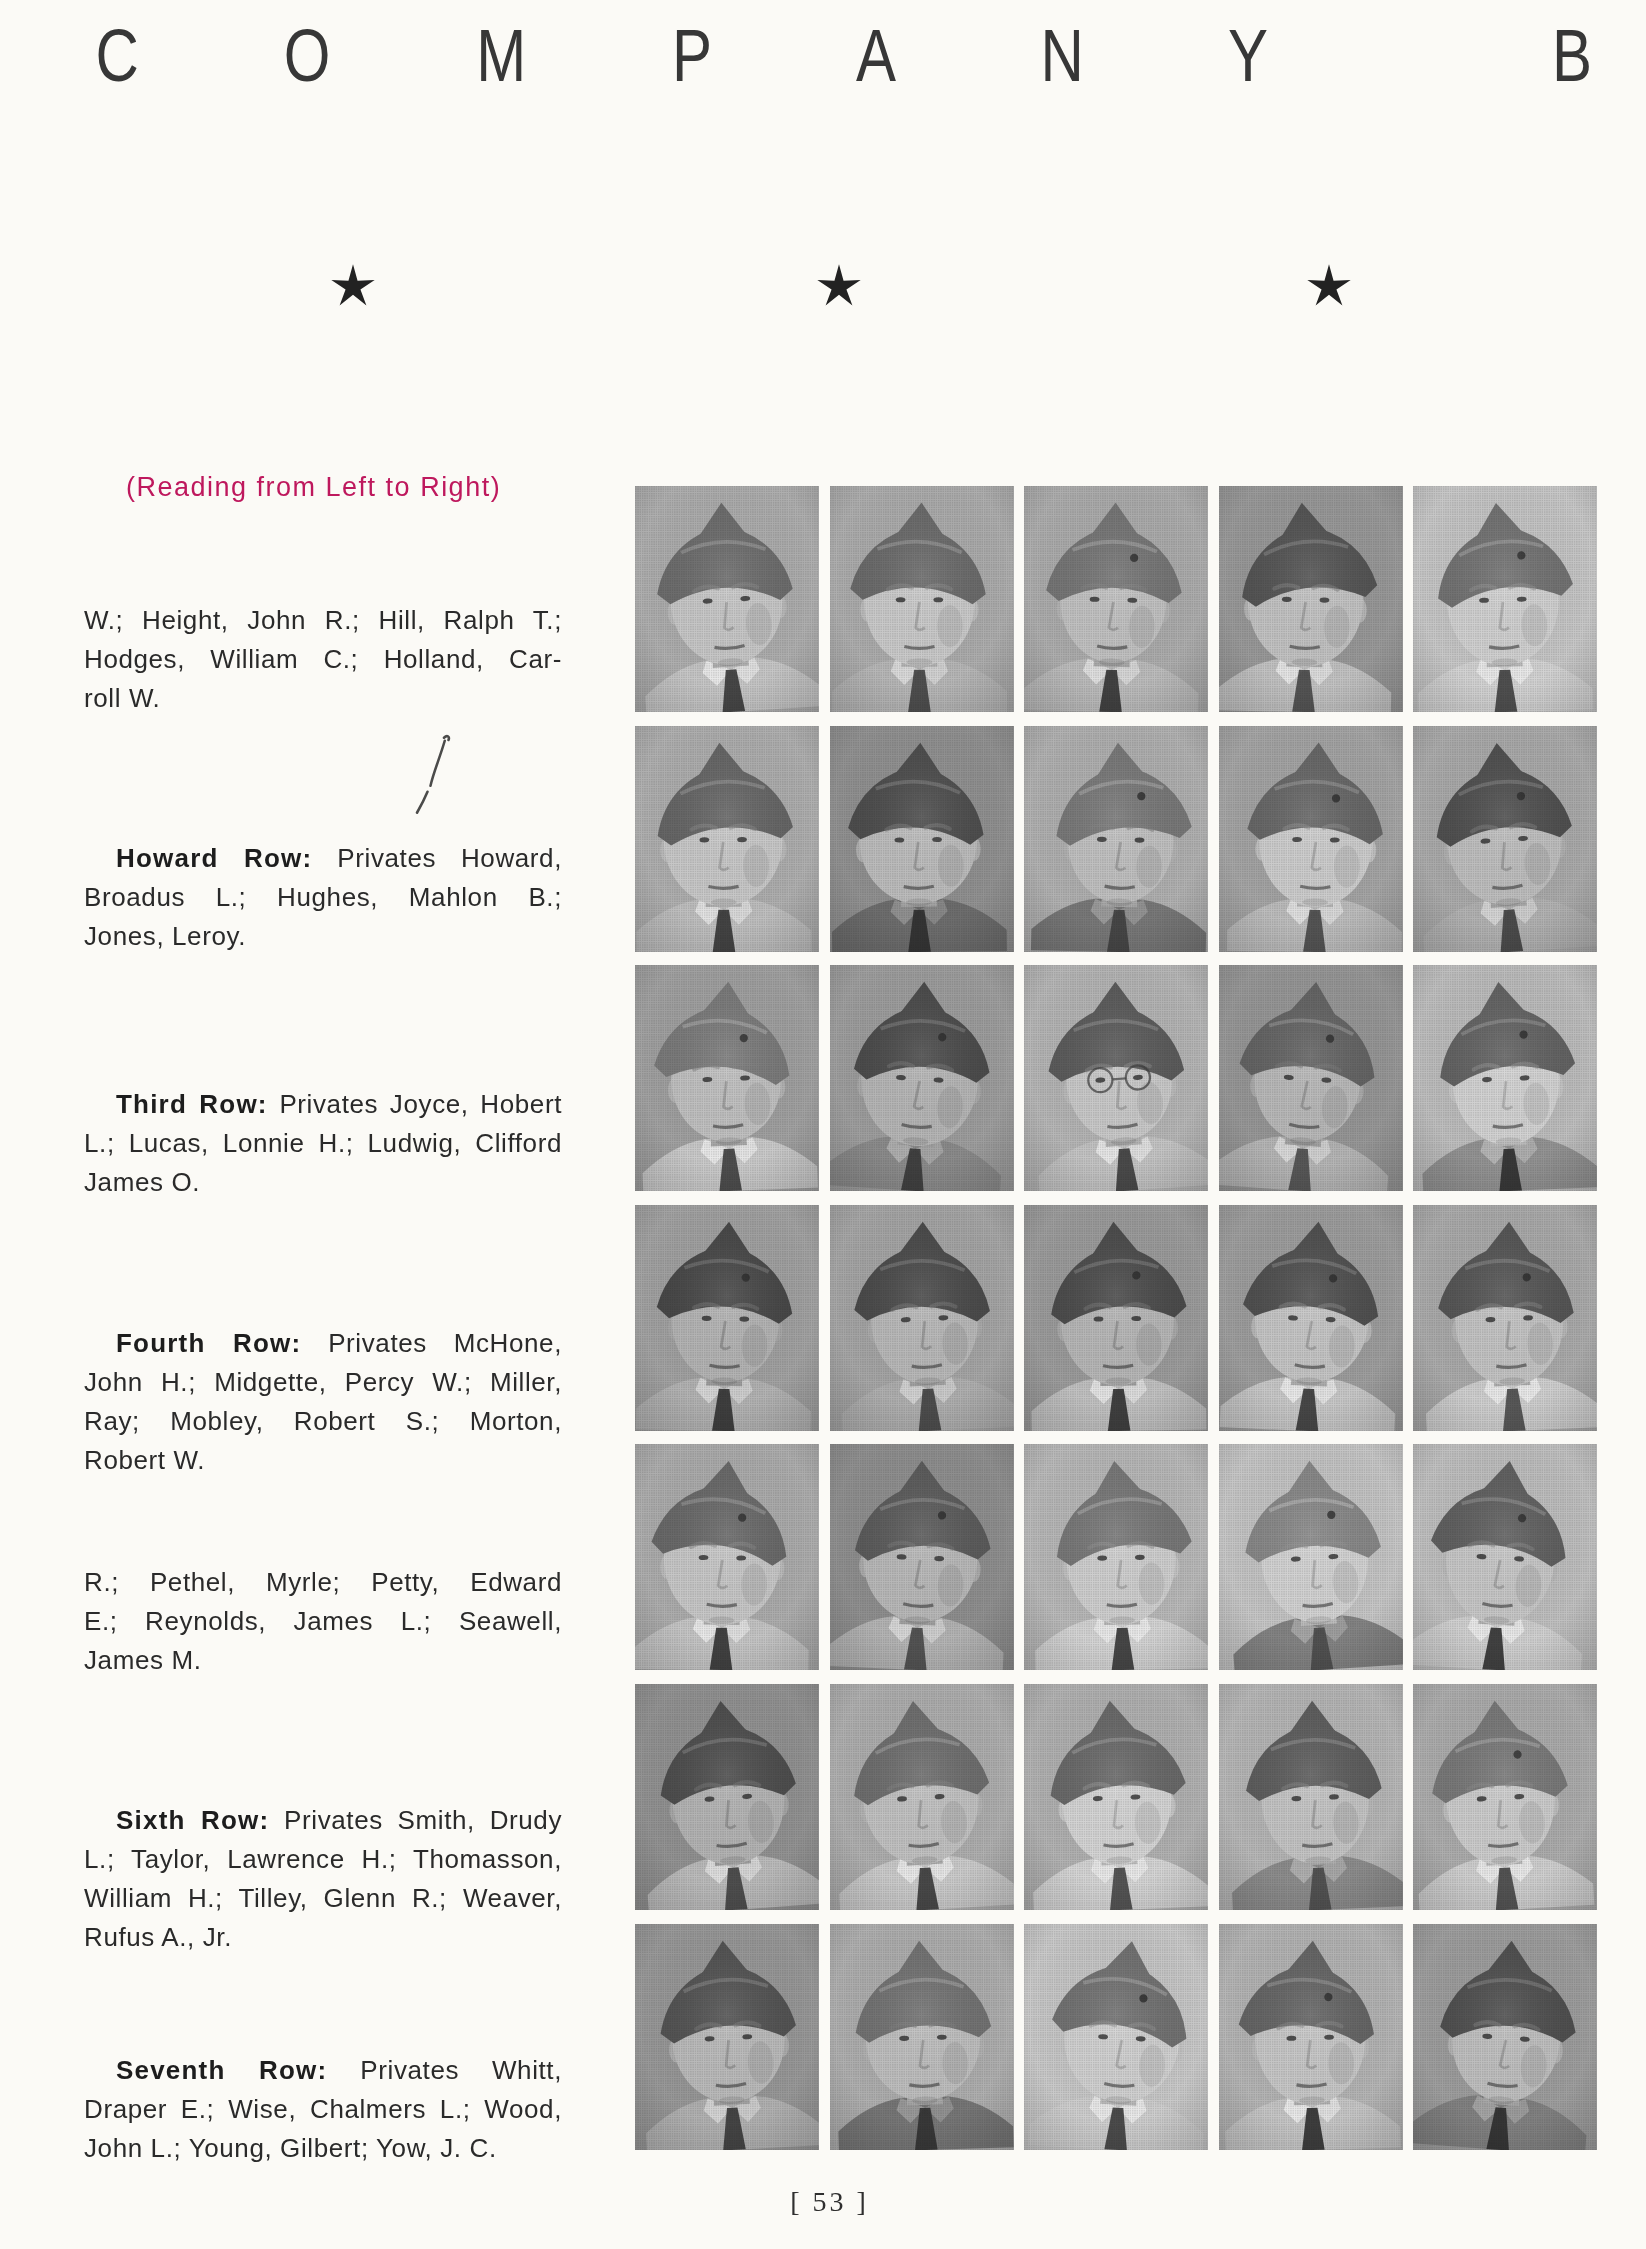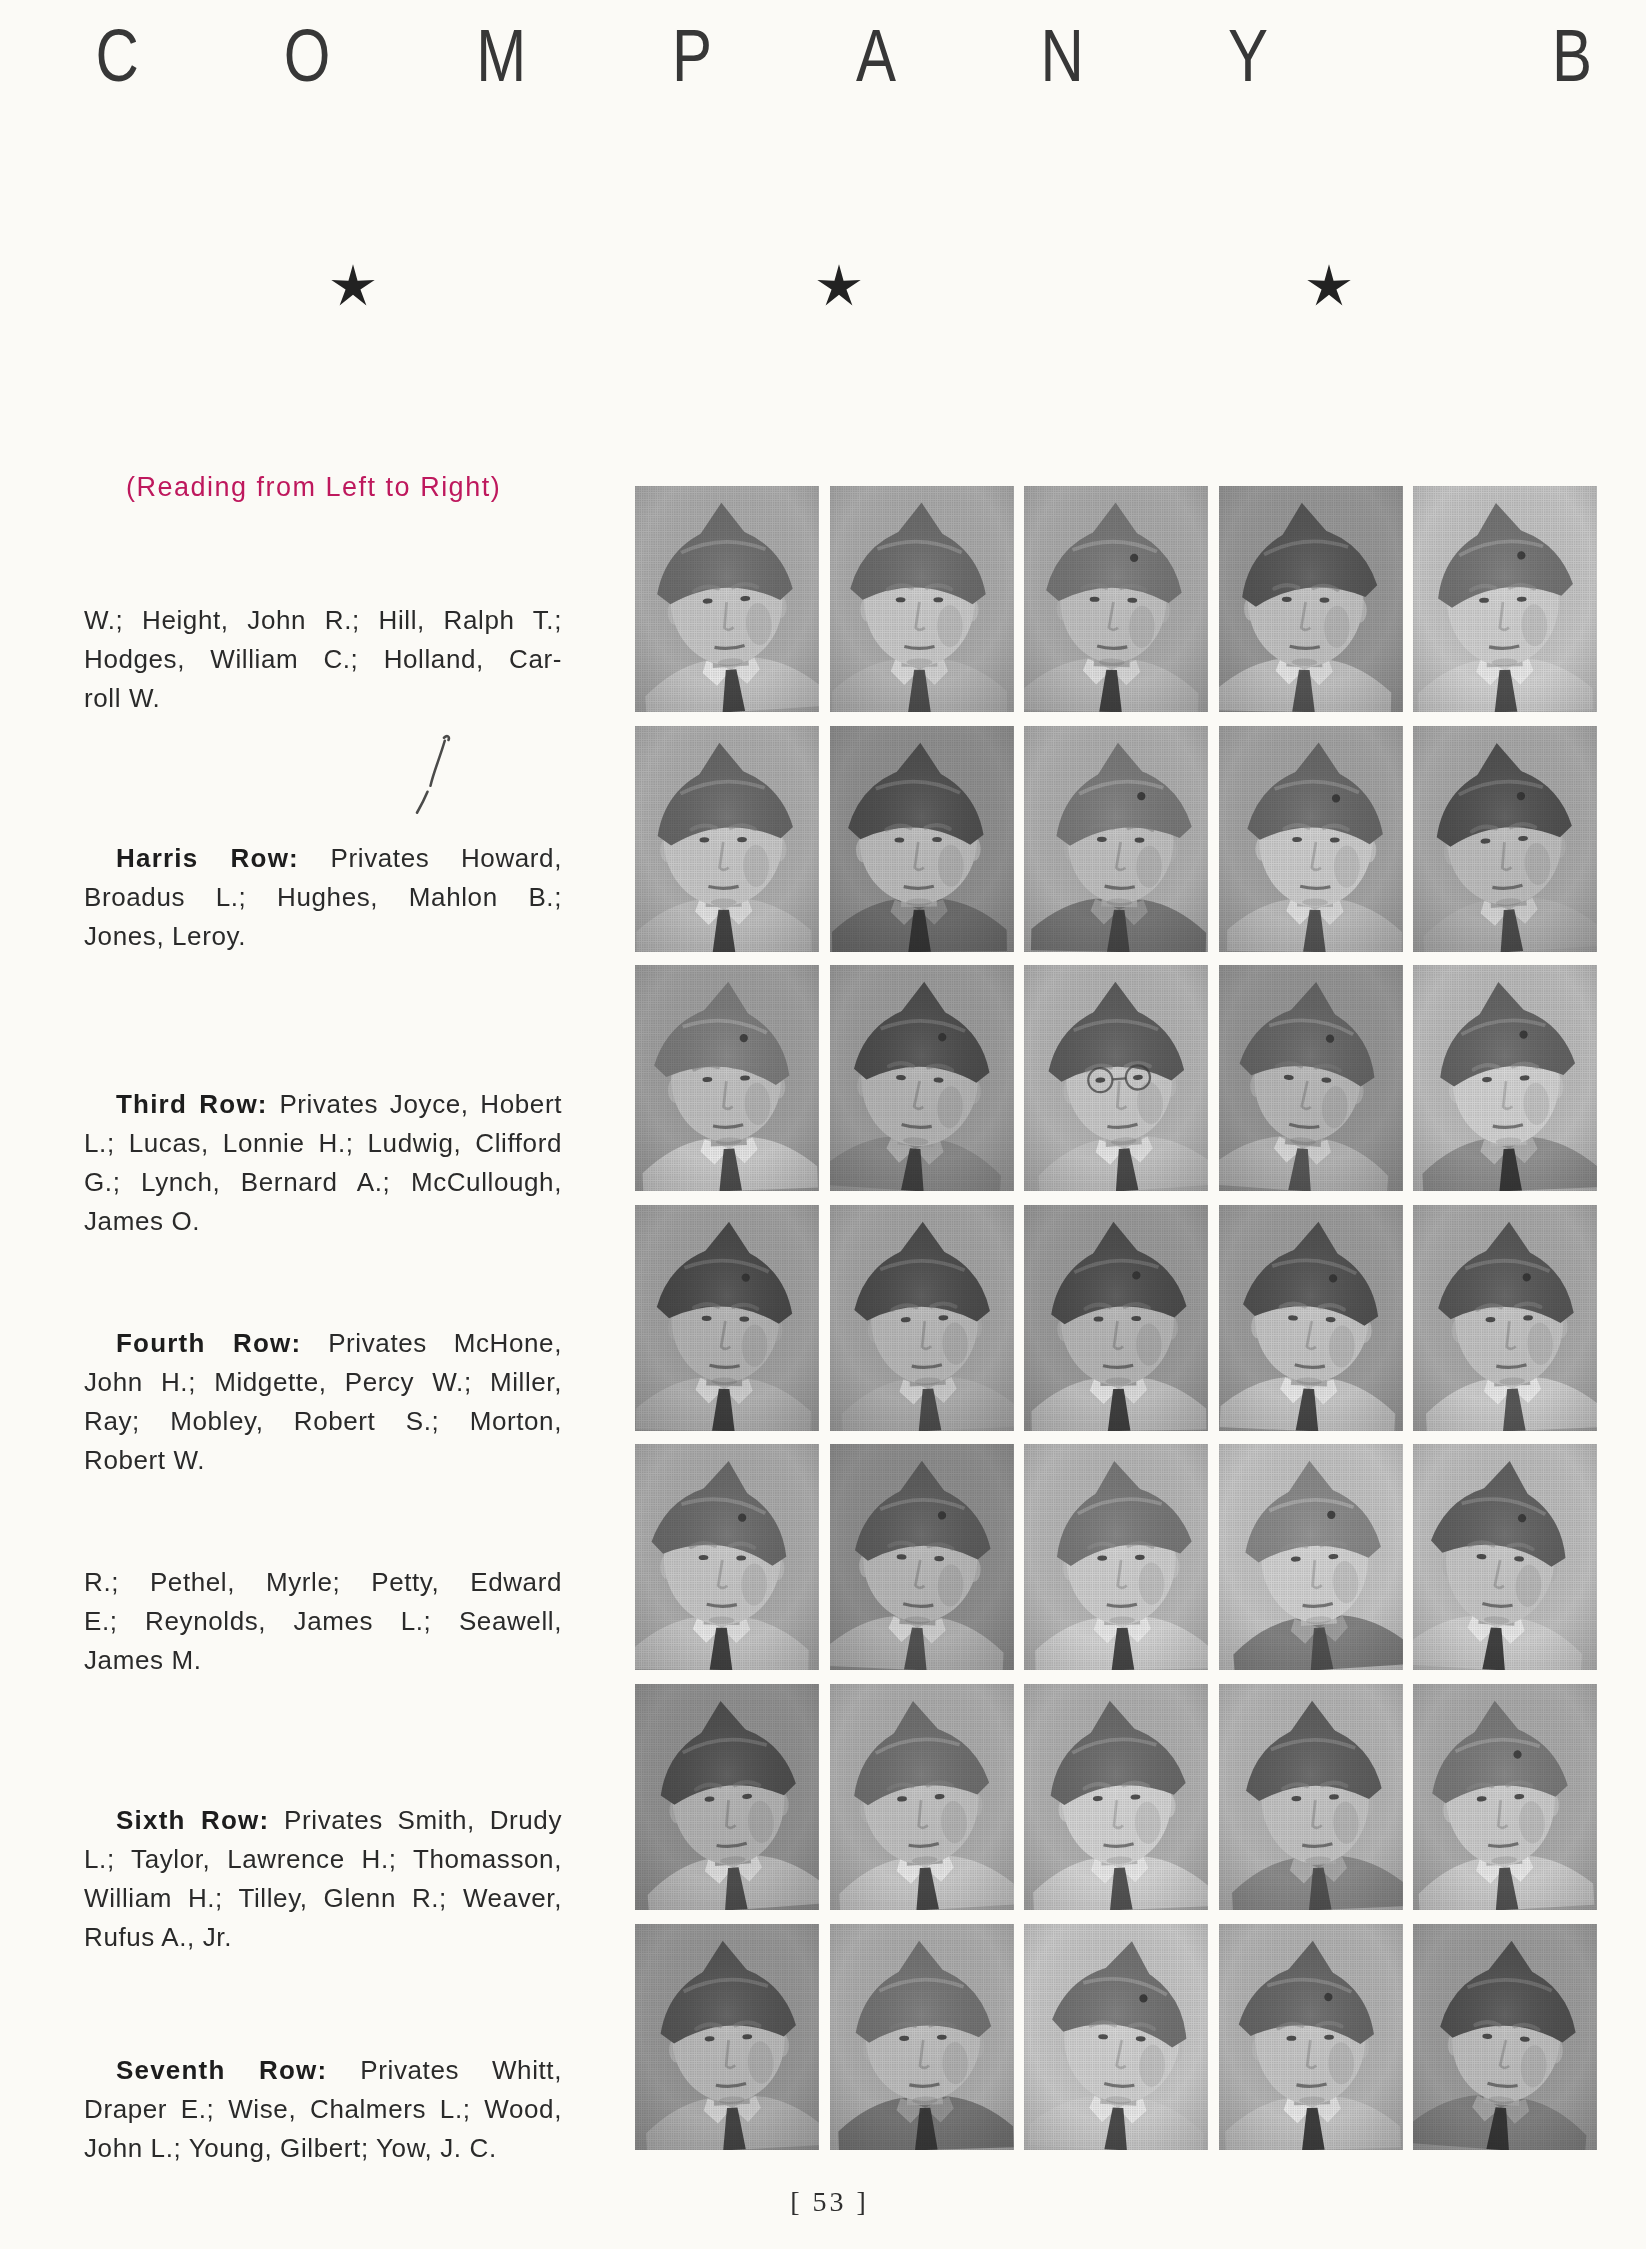--- a/index.html
+++ b/index.html
@@ -119,28 +119,27 @@
   </div>
 
 <section class="caption-col">
   <div class="reading-note">(Reading from Left to Right)</div>
 <div class="caption-paragraph" style="top: 601px;">
       <div class="cap-line just">W.; Height, John R.; Hill, Ralph T.;</div>
       <div class="cap-line just">Hodges, William C.; Holland, Car-</div>
       <div class="cap-line">roll W.</div>
     </div>
     <div class="caption-paragraph" style="top: 839px;">
-      <div class="cap-line just first"><b class="row-label">Harris Row:</b> Privates Howard,</div>
+      <div class="cap-line just first"><b class="row-label">Howard Row:</b> Privates Howard,</div>
       <div class="cap-line just">Broadus L.; Hughes, Mahlon B.;</div>
       <div class="cap-line">Jones, Leroy.</div>
     </div>
     <div class="caption-paragraph" style="top: 1085px;">
       <div class="cap-line just first"><b class="row-label">Third Row:</b> Privates Joyce, Hobert</div>
       <div class="cap-line just">L.; Lucas, Lonnie H.; Ludwig, Clifford</div>
-      <div class="cap-line just">G.; Lynch, Bernard A.; McCullough,</div>
       <div class="cap-line">James O.</div>
     </div>
     <div class="caption-paragraph" style="top: 1324px;">
       <div class="cap-line just first"><b class="row-label">Fourth Row:</b> Privates McHone,</div>
       <div class="cap-line just">John H.; Midgette, Percy W.; Miller,</div>
       <div class="cap-line just">Ray; Mobley, Robert S.; Morton,</div>
       <div class="cap-line">Robert W.</div>
     </div>
     <div class="caption-paragraph" style="top: 1563px;">
       <div class="cap-line just">R.; Pethel, Myrle; Petty, Edward</div>

